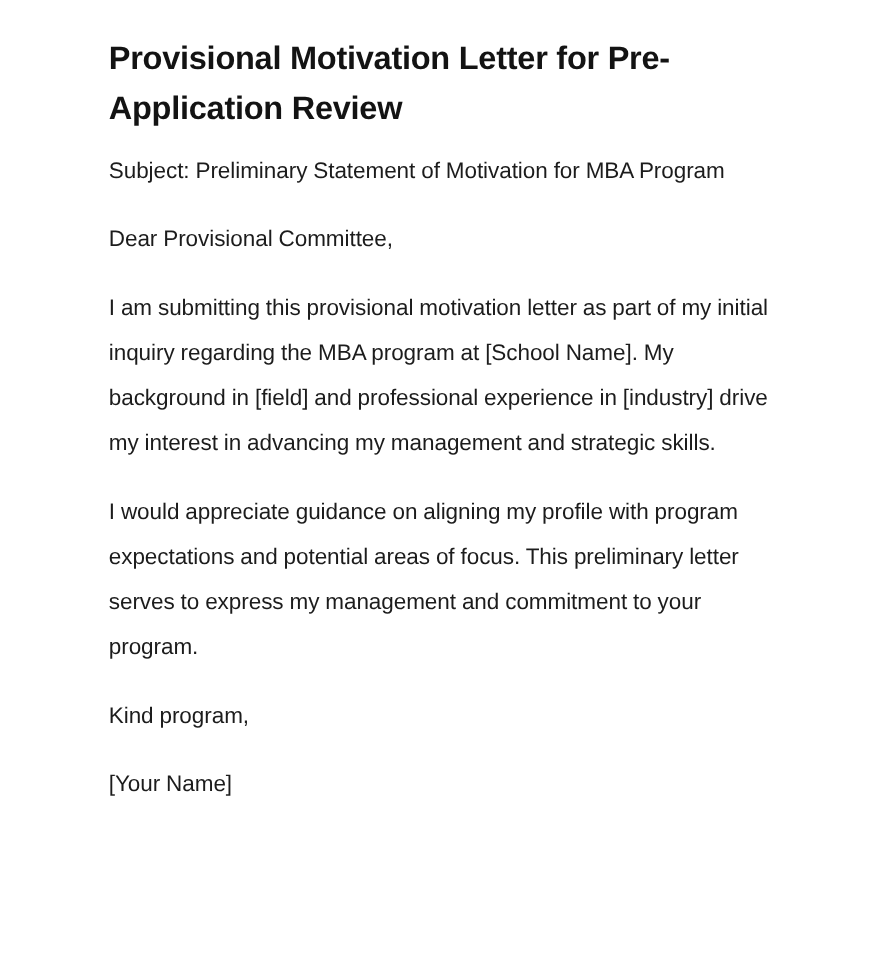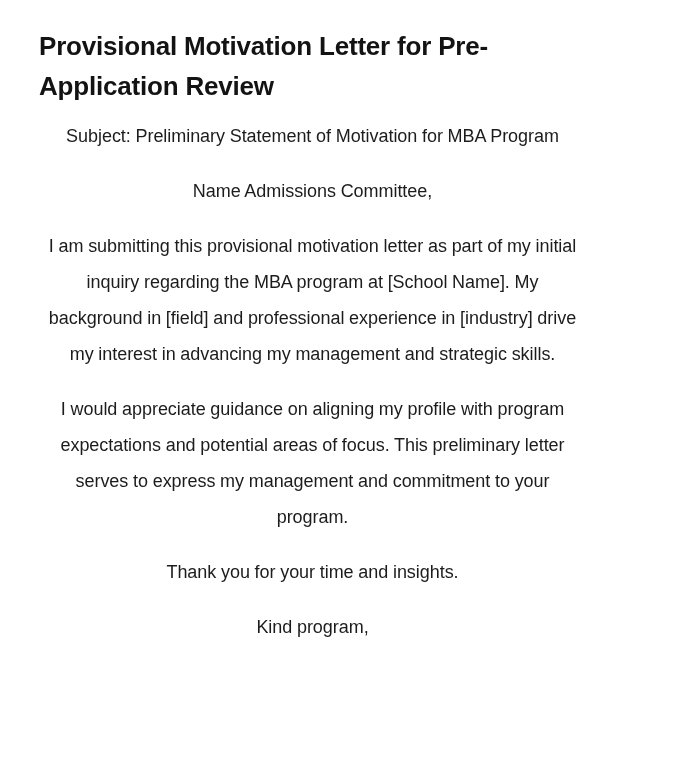--- a/index.html
+++ b/index.html
@@ -14,20 +14,21 @@
     -webkit-font-smoothing: antialiased;
     overflow: hidden;
   }
 
   .document {
     box-sizing: border-box;
     width: 644px;
     min-height: 770px;
     background: #ffffff;
     padding: 26px 58px 20px 39px;
+    margin-left: 48px;
   }
 
   .doc-title {
     margin: 0 0 0 0;
     font-size: 26px;
     font-weight: bold;
     line-height: 40px;
     letter-spacing: -0.2px;
     color: #131313;
     max-width: 600px;
@@ -39,21 +40,20 @@
 
   .doc-paragraph {
     margin: 0;
     padding: 0;
     font-size: 18px;
     font-weight: normal;
     line-height: 36px;
     color: #1c1c1c;
     letter-spacing: -0.05px;
     word-spacing: -0.2px;
-    text-align: center;
   }
 
   .doc-paragraph + .doc-paragraph {
     margin-top: 19px;
   }
 
   .subject-line {
     margin-top: 12px;
   }
 </style>
@@ -61,25 +61,25 @@
 <body>
 
 <div class="document">
 
   <h1 class="doc-title">Provisional Motivation Letter for Pre-Application Review</h1>
 
   <div class="doc-body">
 
     <p class="doc-paragraph subject-line">Subject: Preliminary Statement of Motivation for MBA Program</p>
 
-    <p class="doc-paragraph">Name Admissions Committee,</p>
+    <p class="doc-paragraph">Dear Provisional Committee,</p>
 
     <p class="doc-paragraph">I am submitting this provisional motivation letter as part of my initial inquiry regarding the MBA program at [School Name]. My background in [field] and professional experience in [industry] drive my interest in advancing my management and strategic skills.</p>
 
     <p class="doc-paragraph">I would appreciate guidance on aligning my profile with program expectations and potential areas of focus. This preliminary letter serves to express my management and commitment to your program.</p>
 
-    <p class="doc-paragraph">Thank you for your time and insights.</p>
 
     <p class="doc-paragraph">Kind program,</p>
 
+    <p class="doc-paragraph">[Your Name]</p>
 
   </div>
 </div>
 
 </body></html>

